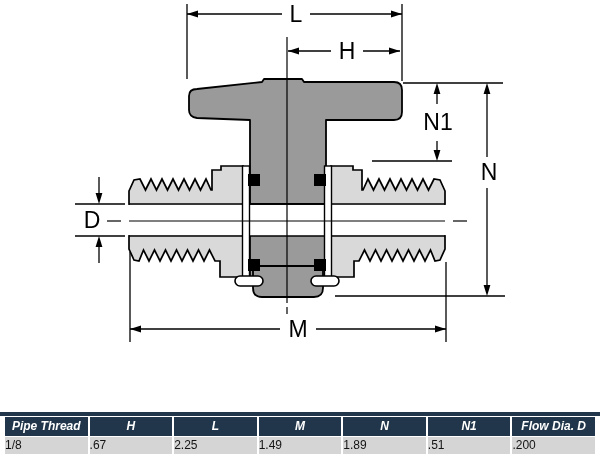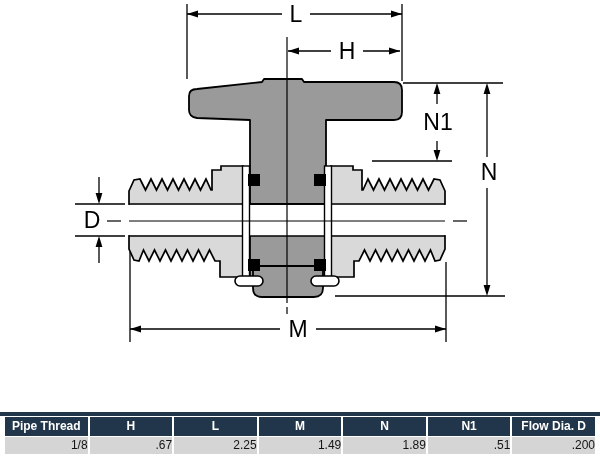--- a/index.html
+++ b/index.html
@@ -19,22 +19,22 @@
   .ln{stroke:var(--outline);stroke-width:1.7;fill:none;}
   .thin{stroke:var(--outline);stroke-width:1.2;fill:none;}
   .dim{stroke:var(--outline);stroke-width:1.3;fill:none;}
   .arr{fill:var(--outline);stroke:none;}
   .clip{fill:#fff;stroke:var(--outline);stroke-width:1.4;}
   .pill{fill:#fff;stroke:var(--outline);stroke-width:1.6;}
   .seal{fill:var(--outline);}
   .lbl{font-family:"Liberation Sans",sans-serif;font-size:23px;fill:#000;text-anchor:middle;dominant-baseline:central;}
   .rule{height:4px;background:var(--table-header-bg);}
   table.spec{width:594px;margin:0 3px;border-collapse:separate;border-spacing:2px 1px;table-layout:fixed;}
-  table.spec th{background:var(--table-header-bg);color:#fff;font-weight:bold;font-size:12px;text-align:center;padding:2px 0 3px 0;}
-  table.spec td{background:var(--table-row-bg);color:#141414;font-size:12px;text-align:right;padding:1px 0 2px 0;}
+  table.spec th{background:var(--table-header-bg);color:#fff;font-weight:bold;font-size:12px;text-align:center;padding:2px 0 3px 0;font-style:italic;}
+  table.spec td{background:var(--table-row-bg);color:#141414;font-size:12px;text-align:left;padding:1px 0 2px 0;}
 </style>
 </head>
 <body>
 
 <div>
   <svg width="600" height="412" viewBox="0 0 600 412">
 
     <path class="fit" d="M129,191 L134,180 L140,179
          L145.5,190 L151,179 L156.5,190 L162,179 L167.5,190 L173,179 L178.5,190 L184,179 L189.5,190 L195,179 L200.5,190 L206,179 L211,190
          L212,190 L212,170 L221,170 L221,166 L243,166

